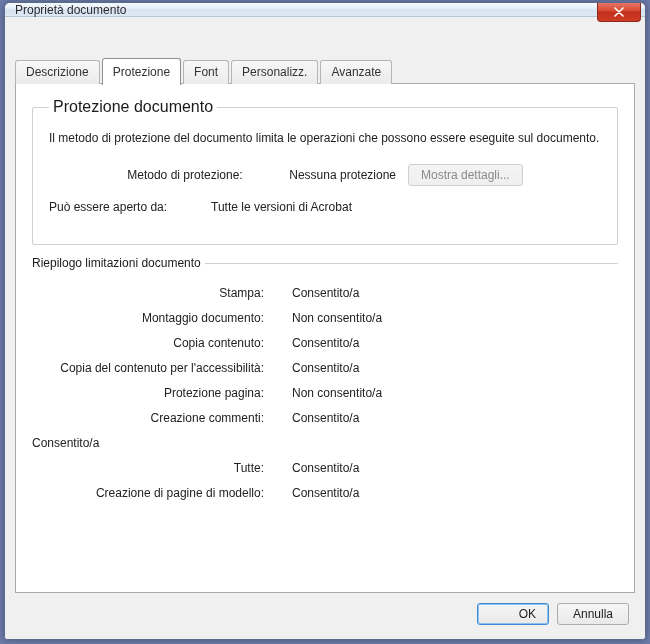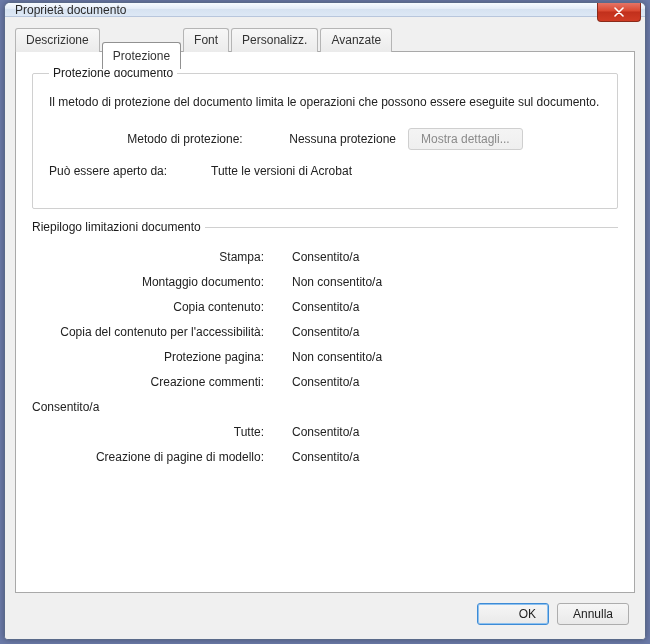--- a/index.html
+++ b/index.html
@@ -67,27 +67,28 @@
   .tab {
     padding: 4px 10px 5px 10px;
     border: 1px solid #b5b5b5;
     border-bottom: none;
     background: linear-gradient(to bottom,#f7f7f7,#ebebeb);
     border-radius: 3px 3px 0 0;
     margin-right: 2px;
     color: #333;
     cursor: default;
     position: relative;
+    margin-top: 32px;
   }
   .tab.active {
     background: #fff;
     border-color: #919191;
     padding-top: 6px;
     padding-bottom: 6px;
-    top: 17px;
+    top: 1px;
     z-index: 3;
   }
   .tab.active::after {
     content:"";
     position:absolute; left:0; right:0; bottom:-1px; height:2px;
     background:#fff;
   }
   .tabpanel {
     flex: 1;
     border: 1px solid #a9a9a9;
@@ -97,21 +98,21 @@
   }
   fieldset.group {
     border: 1px solid #d0d0d0;
     border-radius: 2px;
     margin: 0 0 18px 0;
     padding: 14px 16px 16px 16px;
   }
   fieldset.group legend {
     padding: 0 4px;
     color: #1a1a1a;
-    font-size: 12px;
+    font-size: 16px;
   }
   .desc {
     color: #222;
     margin-bottom: 18px;
     line-height: 1.35;
   }
   .kv-row {
     display: flex;
     align-items: center;
     margin-bottom: 14px;

